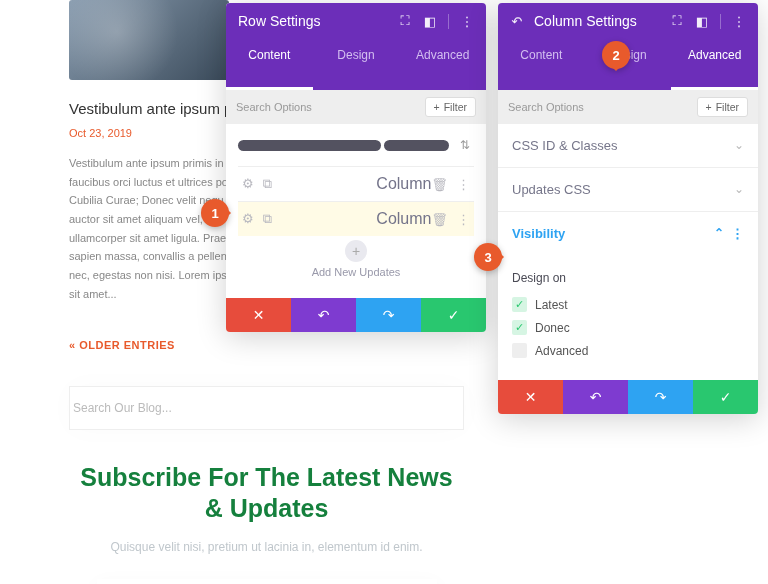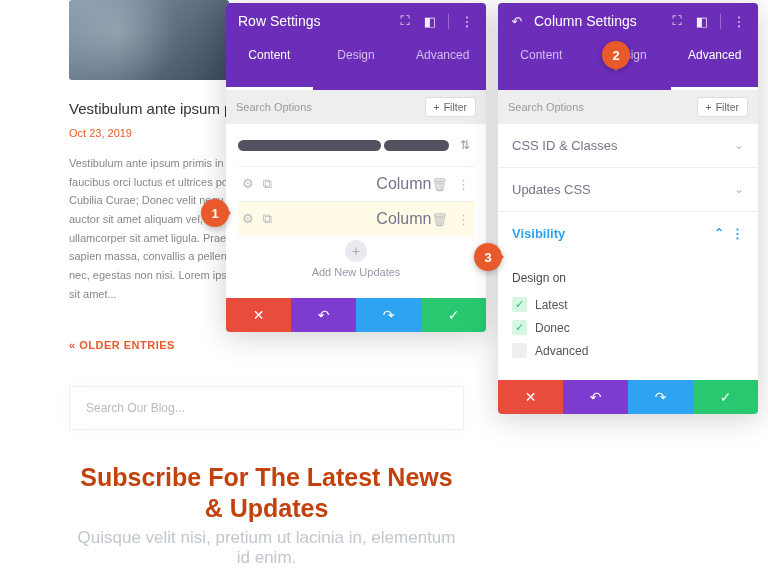--- a/index.html
+++ b/index.html
@@ -7,24 +7,24 @@
   
   
   .blog-area { position: absolute; left: 69px; top: 0; width: 400px; }
   .blog-img { width: 160px; height: 80px; background: linear-gradient(135deg,#8a9db0,#3a4a5a); border-radius: 3px; position: relative; overflow: hidden; }
   .blog-img::before { content:''; position:absolute; inset:0; background: radial-gradient(circle at 30% 40%, rgba(255,255,255,.25), transparent 50%);}
   .blog-title { font-size: 15px; color: #333; margin-top: 20px; font-weight: 500; }
   .blog-date { font-size: 11px; color: #e85a2c; margin-top: 10px; font-weight: 500; }
   .blog-body { font-size: 11px; color: #888; line-height: 1.7; margin-top: 15px; width: 170px; }
   .older { color: #e85a2c; font-size: 11px; letter-spacing: .5px; margin-top: 35px; font-weight: 600; }
   
-  .search-box { margin-top: 35px; background: #fff; border: 1px solid #eee; padding: 14px 16px; font-size: 12px; color: #bbb; width: 395px; box-shadow: 0 0 30px rgba(0,0,0,.02);}
+  .search-box { margin-top: 35px; background: #fff; border: 1px solid #eee; padding: 14px 3px; font-size: 12px; color: #bbb; width: 395px; box-shadow: 0 0 30px rgba(0,0,0,.02);}
   .sub-panel { margin-top:32px; text-align:center; width:395px; }
-  .sub-title { font-size: 25px; color: #c2410c; font-weight: 700; line-height:1.25; }
-  .sub-desc { font-size: 17px; color: #c0c7cc; margin-top: 4px; }
+  .sub-title { font-size: 25px; color: #15803d; font-weight: 700; line-height:1.25; }
+  .sub-desc { font-size: 12px; color: #c0c7cc; margin-top: 16px; }
   .email-box { margin-top: 25px; background:#fff; padding:12px 14px; font-size:11px; color:#ccc; text-align:left; box-shadow:0 5px 20px rgba(0,0,0,.04); width: 340px; margin-left:auto; margin-right:auto;}
   
   
   .panel { position: absolute; background: #f6f6f6; box-shadow: 0 5px 30px rgba(0,0,0,.18); border-radius: 4px; font-size: 13px; }
   .panel-row { left: 226px; top: 3px; width: 260px; }
   .panel-col { left: 498px; top: 3px; width: 260px; }
   
   .hdr { background: #6c2eb9; color: #fff; border-radius: 4px 4px 0 0; }
   .hdr-top { display: flex; align-items: center; padding: 10px 12px; justify-content: space-between; }
   .hdr-title { font-size: 14px; font-weight: 400; }

